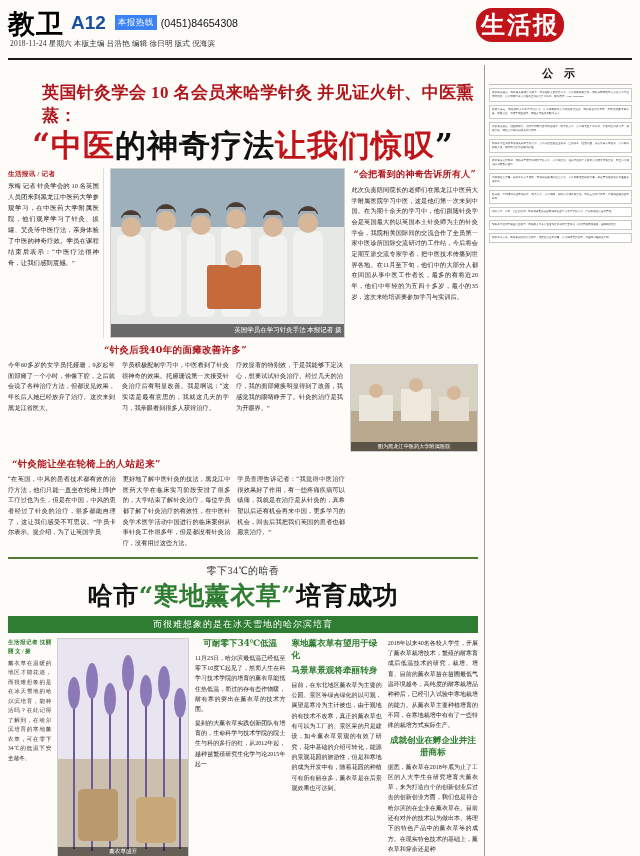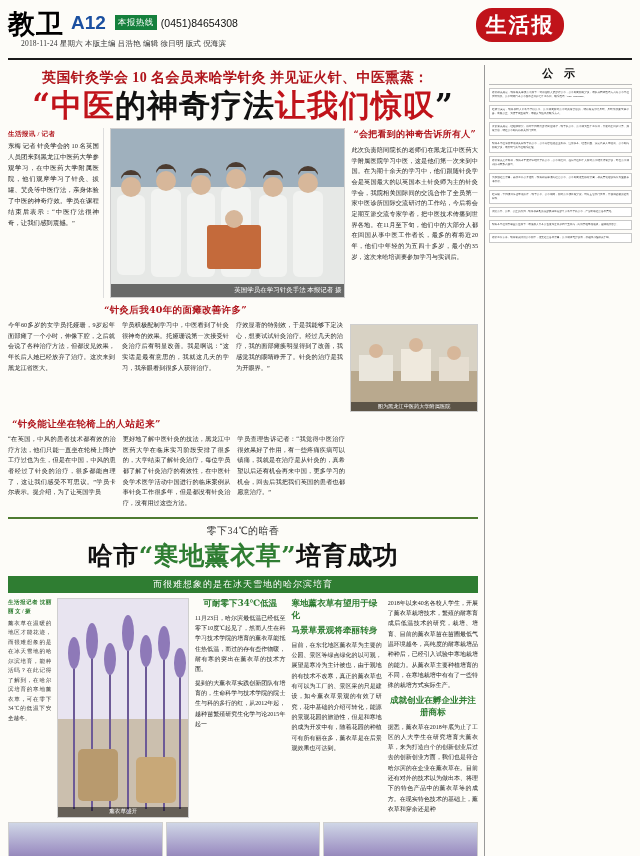--- a/index.html
+++ b/index.html
@@ -35,41 +35,41 @@
   .mh-pageno{
     font-family:"Liberation Sans", sans-serif;
     font-size:19px;font-weight:bold;color:#1a4fa0;
     margin-left:7px;padding-top:6px;
   }
   .mh-hot{
     margin-left:9px;padding-top:9px;
     display:flex;align-items:center;gap:4px;
   }
   .mh-hotbadge{
-    background:#15803d;color:#fff;
+    background:#3b82f6;color:#fff;
     font-size:8.5px;padding:1.5px 3px;
     font-family:"Liberation Sans", sans-serif;
     letter-spacing:.5px;
   }
   .mh-hotnum{
     font-family:"Liberation Sans", sans-serif;
     font-size:10.5px;color:#111;
   }
   .mh-dateline{
-    position:absolute;left:13px;top:33px;
+    position:absolute;left:2px;top:33px;
     font-size:7.5px;color:#333;letter-spacing:.2px;
   }
   .mh-brand{
     position:absolute;left:468px;top:2px;
     width:88px;height:34px;
     background:#c0131a;
     color:#fff;
     display:flex;align-items:center;justify-content:center;
     font-family:"DejaVu Serif", serif;
-    font-size:21px;font-weight:bold;letter-spacing:2px;border-radius:16px;
+    font-size:24px;font-weight:bold;letter-spacing:2px;border-radius:16px;
   }
   
   .body-wrap{display:flex;gap:6px;margin-top:5px;}
   .left-col{width:470px;}
   .right-col{
     width:148px;
     border-left:1px solid #999;
     padding-left:4px;
   }
   
@@ -87,23 +87,23 @@
   .micro{
     font-size:2.6px;
     line-height:1.55;
     color:#3a3a3a;
     text-align:justify;
     word-break:break-all;
     overflow:hidden;
   }
   
   .shoulder{
-    font-size:14px;color:#b0151c;font-weight:bold;
+    font-size:17px;color:#b0151c;font-weight:bold;
     letter-spacing:.4px;
-    padding-left:34px;margin:4px 0 1px;
+    padding-left:34px;margin:16px 0 1px;
   }
   .headline{
     text-align:center;
     font-family:"DejaVu Serif", serif;
     font-size:31px;font-weight:bold;
     letter-spacing:1px;
     line-height:1.1;
     margin:0 0 6px;
     color:#111;
   }

